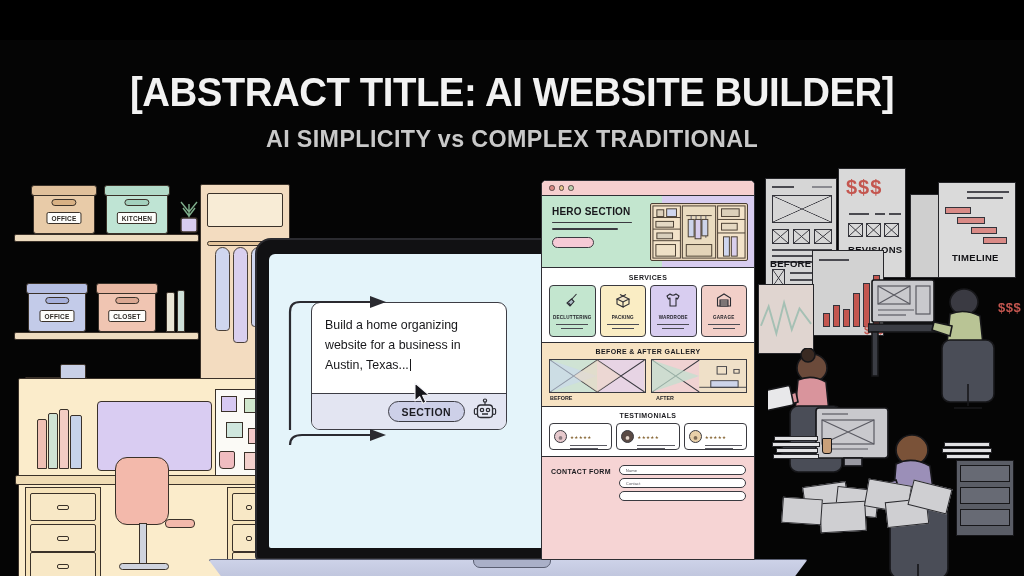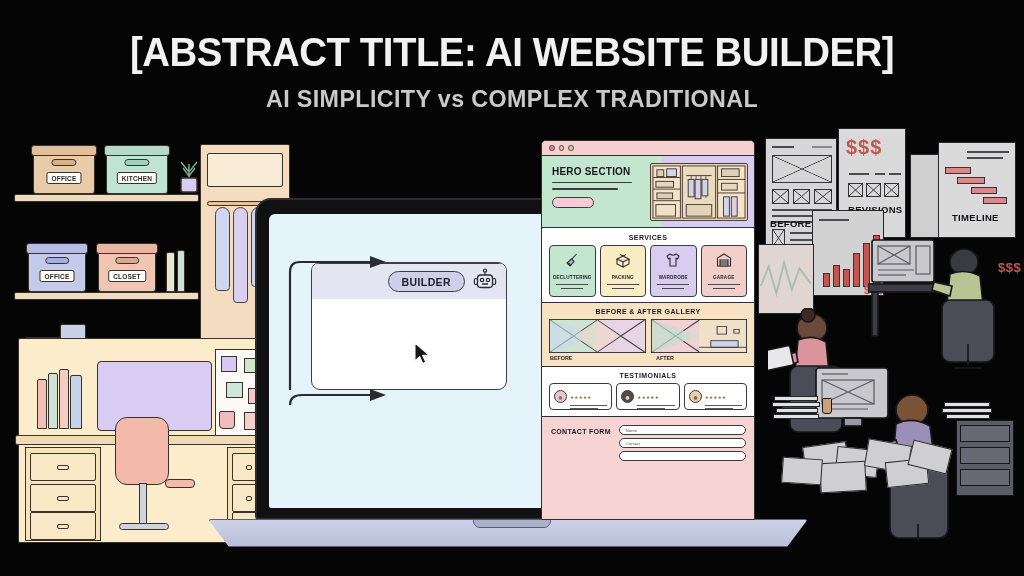--- a/index.html
+++ b/index.html
@@ -1,19 +1,19 @@
 <!DOCTYPE html>
 <html><head>
 <meta charset="utf-8">
 <style>
   * { margin:0; padding:0; box-sizing:border-box; }
   html,body { width:1024px; height:576px; background:#000; overflow:hidden; }
   body { font-family:"Liberation Sans", sans-serif; position:relative; }
 
-  .stage { position:absolute; inset:0; background:#050505; }
+  .stage { position:absolute; inset:0; background:#050505;margin-top:40px; }
 
   
   .title {
     position:absolute; top:30px; left:0; width:1024px; text-align:center;
     font-size:40px; font-weight:bold; color:#f2f2f2; letter-spacing:-0.5px;
     font-family:"Liberation Sans", sans-serif; white-space:nowrap;
     transform:scaleX(0.96);
   }
   .subtitle {
     position:absolute; top:85px; left:0; width:1024px; text-align:center;
@@ -281,22 +281,25 @@
       <div class="chair-stem" style="left:100px; top:184px; width:50px; height:7px; border-radius:4px;"></div>
       <div style="position:absolute; left:146px; top:140px; width:30px; height:9px; background:#f3b9ab; border:1.5px solid #3a3129; border-radius:4px;"></div>
       <div style="position:absolute; left:200px; top:72px; width:16px; height:18px; background:#f0bcc0; border:1.5px solid #3a3129; border-radius:2px 2px 4px 4px;"></div>
     </div>
   </div>
 
   <div class="laptop-lid">
     <div class="laptop-screen">
 
       <div class="prompt-card">
+        <div class="prompt-text">
+          <span>Build a home organizing website for a business in Austin, Texas...</span><span class="caret"></span>
+        </div>
         <div class="prompt-bar">
-          <button class="generate-btn">BUILDER</button>
+          <button class="generate-btn">SECTION</button>
           <span>
             <svg width="24" height="24" viewBox="0 0 24 24">
               <circle cx="12" cy="2.6" r="1.6" fill="none" stroke="#2c2c33" stroke-width="1.2"></circle>
               <line x1="12" y1="4.2" x2="12" y2="7" stroke="#2c2c33" stroke-width="1.2"></line>
               <rect x="4.5" y="7" width="15" height="12.5" rx="3.2" fill="#e8eaf6" stroke="#2c2c33" stroke-width="1.3"></rect>
               <rect x="1.4" y="10.5" width="3" height="6" rx="1.4" fill="#e8eaf6" stroke="#2c2c33" stroke-width="1.2"></rect>
               <rect x="19.6" y="10.5" width="3" height="6" rx="1.4" fill="#e8eaf6" stroke="#2c2c33" stroke-width="1.2"></rect>
               <circle cx="9" cy="12" r="1.7" fill="none" stroke="#2c2c33" stroke-width="1.2"></circle>
               <circle cx="15" cy="12" r="1.7" fill="none" stroke="#2c2c33" stroke-width="1.2"></circle>
               <line x1="9" y1="16" x2="15" y2="16" stroke="#2c2c33" stroke-width="1.3"></line>

